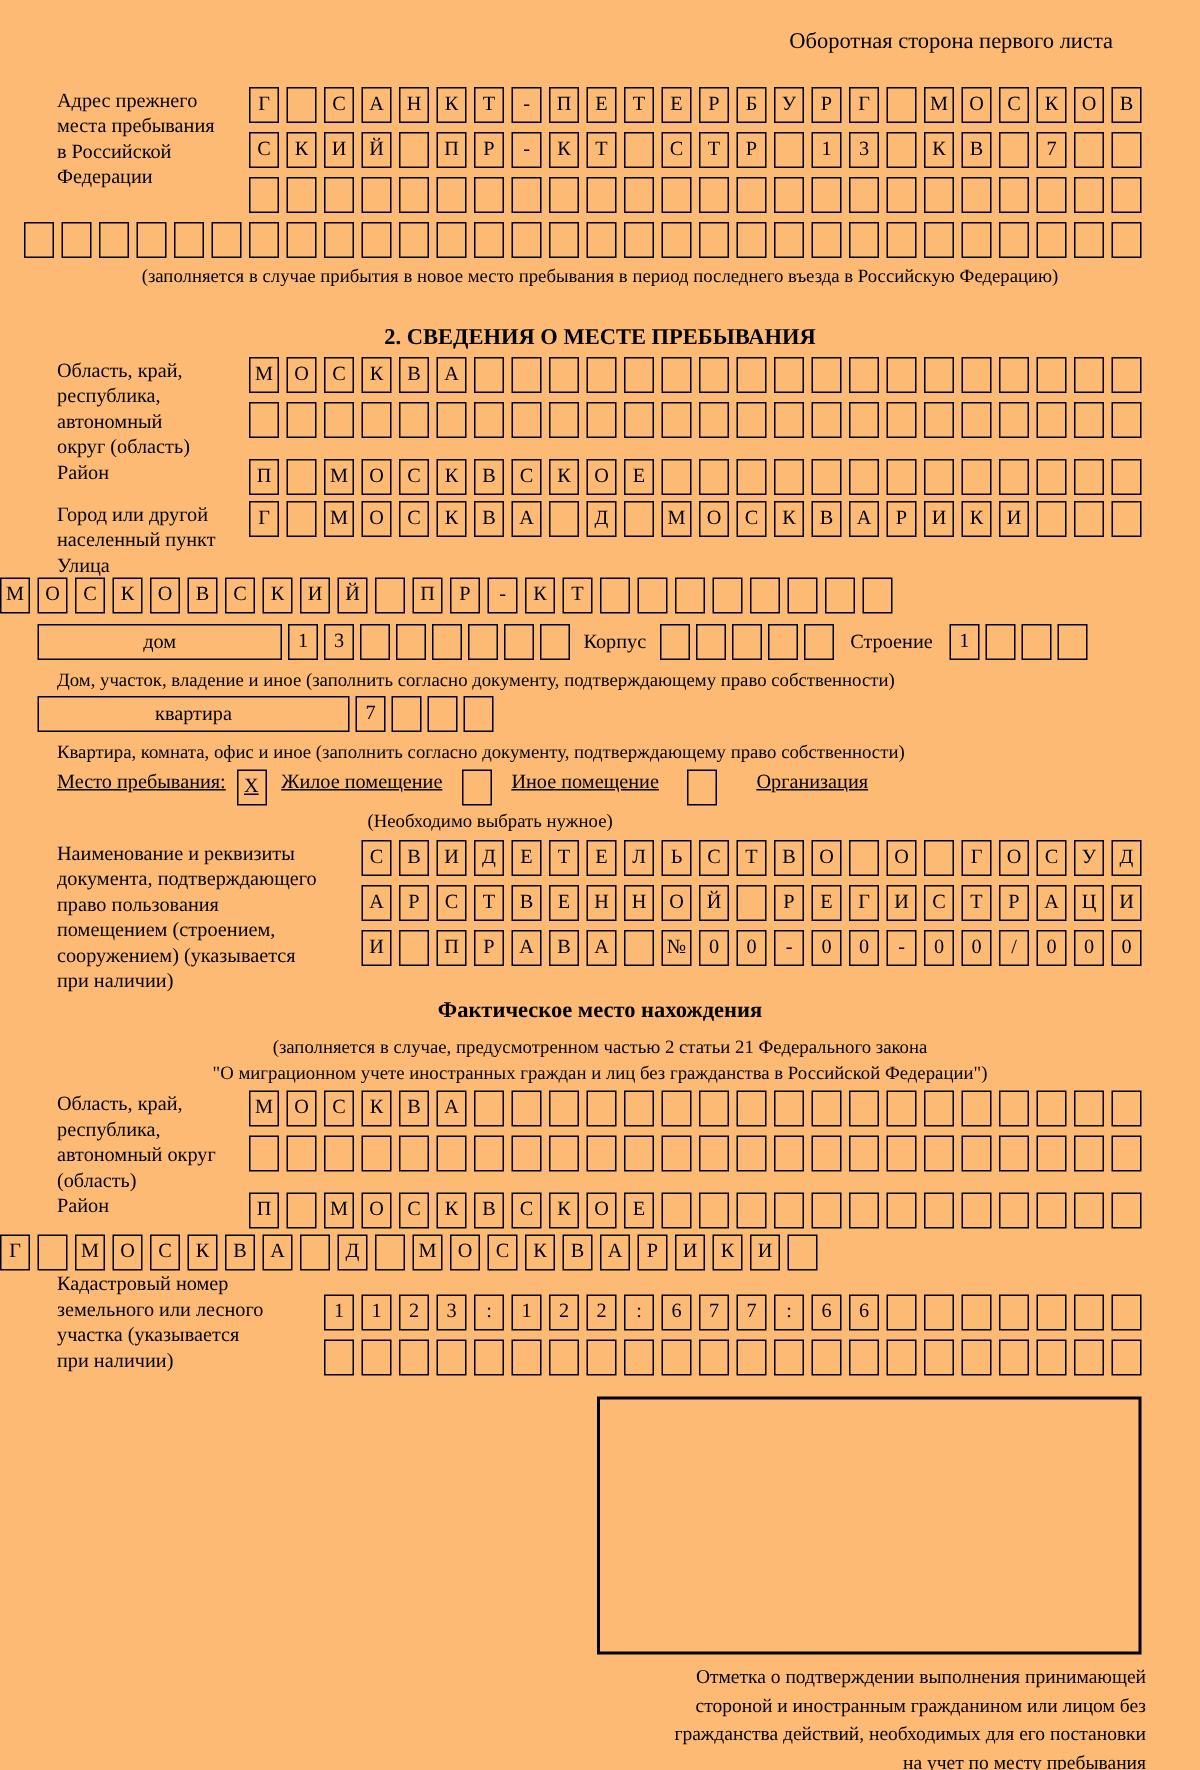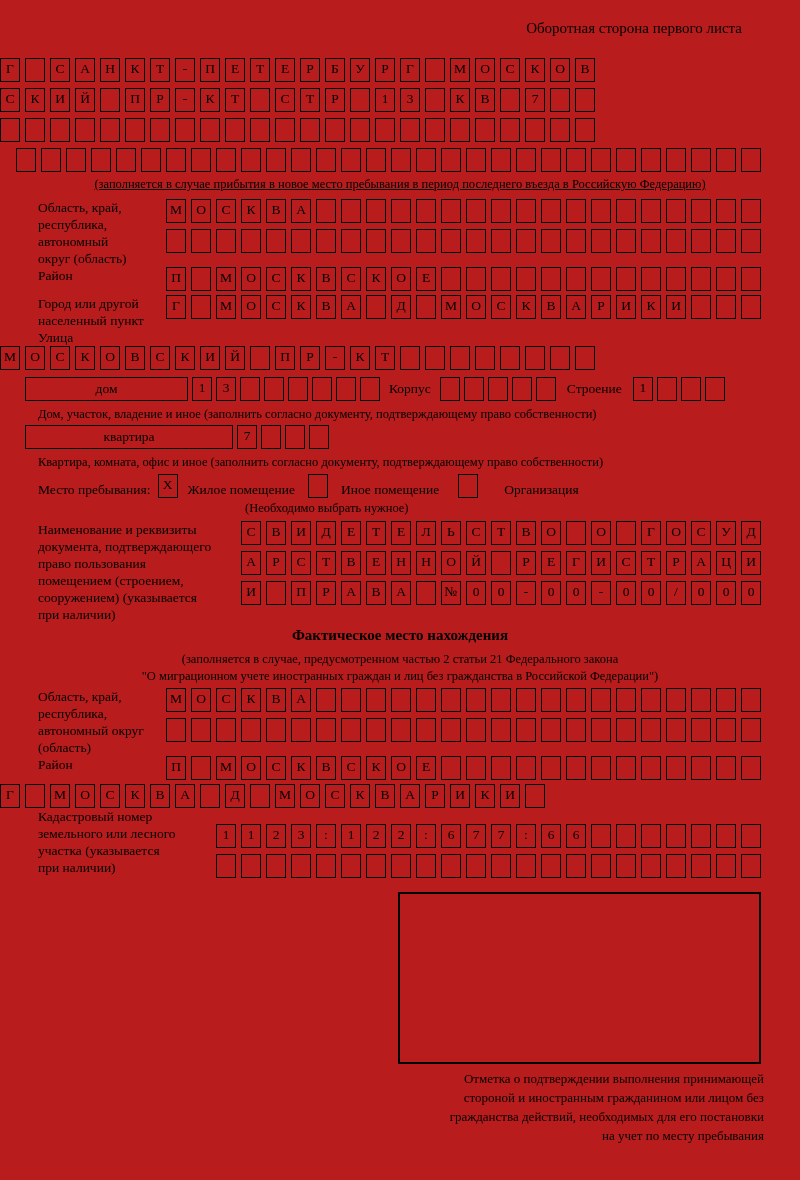--- a/index.html
+++ b/index.html
@@ -1,50 +1,54 @@
 <!DOCTYPE html>
 <html><head>
 <meta charset="utf-8">
 <style>
   html,body{margin:0;padding:0;background:#fff;}
   .page{
-    width:800px;height:1180px;position:relative;overflow:hidden;background:#b91c1c;
+    width:800px;height:1180px;position:relative;overflow:hidden;background:#fdba74;
     font-family:"Liberation Serif","DejaVu Serif",serif;color:#000;
   }
   .hdr{text-align:right;padding:20px 58px 0 0;font-size:15px;}
   .field{display:flex;align-items:flex-start;}
   .flabel{box-sizing:border-box;padding-left:38px;font-size:13.5px;line-height:17px;white-space:pre-line;flex-shrink:0;}
   .w24 .flabel{width:166px;}
   .w22 .flabel{width:216px;}
   .w21 .flabel{width:241px;}
   .rowscol{display:flex;flex-direction:column;}
   .boxes{display:flex;gap:5px;margin-bottom:6px;}
   .cbox{width:20px;height:24px;border:1.6px solid #000;box-sizing:border-box;
         font-size:13.5px;line-height:20px;text-align:center;flex-shrink:0;}
   .full-row{margin-left:16px;margin-top:0;margin-bottom:4px;}
   .note-c{text-align:center;font-size:12.5px;line-height:17px;white-space:pre-line;}
   .note-l{padding-left:38px;font-size:12.5px;line-height:16px;margin-bottom:3px;}
   .title-c{text-align:center;font-weight:bold;font-size:15px;line-height:20px;}
   .inline-box{height:24px;border:1.6px solid #000;box-sizing:border-box;text-align:center;
               font-size:13.5px;line-height:21px;flex-shrink:0;}
   .inline-lbl{font-size:13.5px;line-height:24px;white-space:nowrap;}
   .houserow{display:flex;gap:4px;margin-left:25px;margin-bottom:5px;align-items:flex-start;}
-  .stayrow{display:flex;margin-left:38px;margin-top:4px;margin-bottom:2px;align-items:flex-end;font-size:13.5px;}
+  .stayrow{display:flex;margin-left:38px;margin-top:4px;margin-bottom:2px;align-items:flex-start;font-size:13.5px;text-decoration:underline;}
   .stamp-wrap{margin-left:398px;width:366px;margin-top:8px;}
   .stamp-box{width:363px;height:172px;border:2px solid #000;box-sizing:border-box;margin-bottom:5px;}
   .stamp-note{text-align:right;font-size:13px;line-height:19px;white-space:pre-line;}
 </style>
 </head>
 <body>
 
 <div class="page">
 
   <div class="hdr">Оборотная сторона первого листа</div>
 
   <div class="field w24" style="margin-top:21px;">
+    <div class="flabel">Адрес прежнего
+места пребывания
+в Российской
+Федерации</div>
     <div class="rowscol">
       <div class="boxes">
           <div class="cbox">Г</div>
           <div class="cbox"></div>
           <div class="cbox">С</div>
           <div class="cbox">А</div>
           <div class="cbox">Н</div>
           <div class="cbox">К</div>
           <div class="cbox">Т</div>
           <div class="cbox">-</div>
@@ -144,22 +148,23 @@
       <div class="cbox"></div>
       <div class="cbox"></div>
       <div class="cbox"></div>
       <div class="cbox"></div>
       <div class="cbox"></div>
       <div class="cbox"></div>
       <div class="cbox"></div>
       <div class="cbox"></div>
       <div class="cbox"></div>
     </div>
-  <div class="note-c" style="margin-bottom:6px;text-decoration:underline;">(заполняется в случае прибытия в новое место пребывания в период последнего въезда в Российскую Федерацию)</div>
-
+  <div class="note-c" style="margin-bottom:22px;">(заполняется в случае прибытия в новое место пребывания в период последнего въезда в Российскую Федерацию)</div>
+
+  <div class="title-c" style="margin-bottom:3px;">2. СВЕДЕНИЯ О МЕСТЕ ПРЕБЫВАНИЯ</div>
 
   <div class="field w24">
     <div class="flabel">Область, край,
 республика,
 автономный
 округ (область)</div>
     <div class="rowscol">
       <div class="boxes">
           <div class="cbox">М</div>
           <div class="cbox">О</div>

